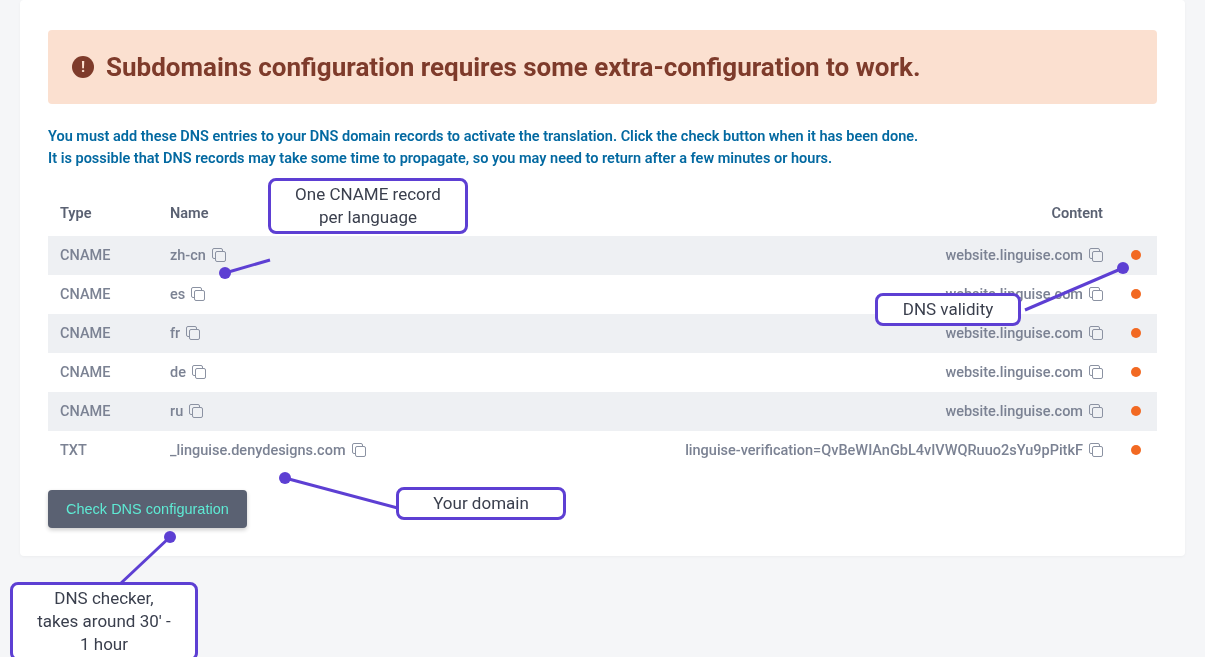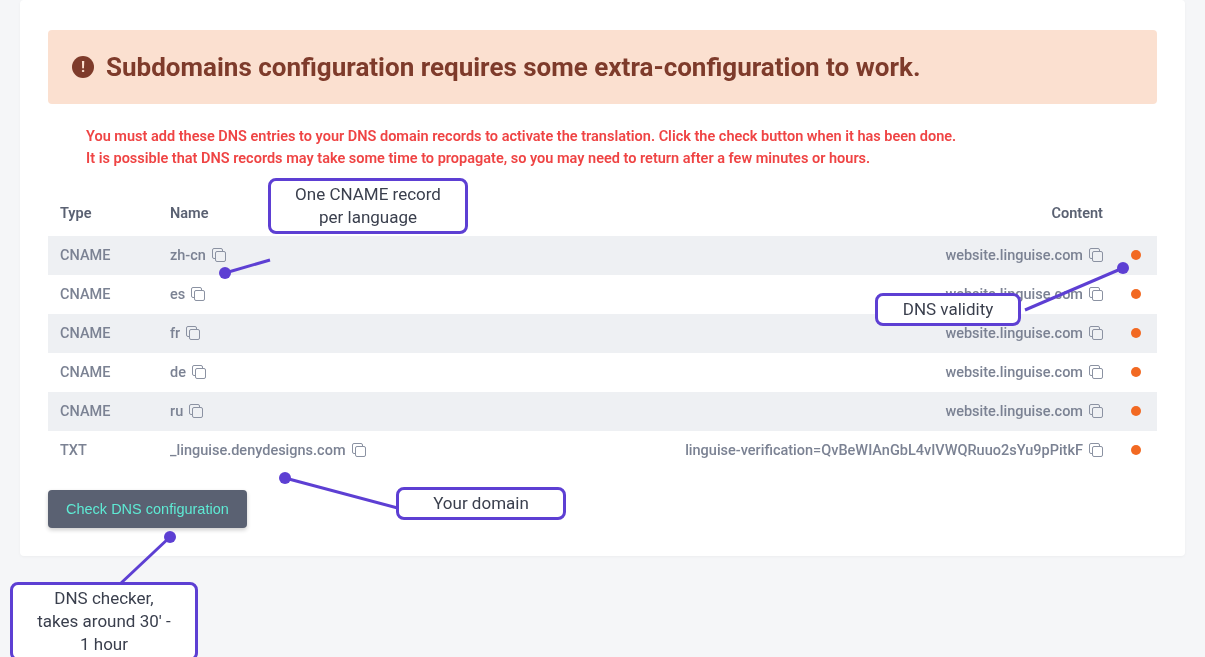--- a/index.html
+++ b/index.html
@@ -39,26 +39,25 @@
     font-weight: 700;
     font-size: 15px;
     flex-shrink: 0;
   }
   .alert-text {
     color: #7e3b2b;
     font-size: 26px;
     font-weight: 700;
   }
   .instructions {
-    color: #ef4444;
+    color: #0369a1;
     font-size: 14.5px;
     line-height: 1.55;
     font-weight: 600;
     margin-bottom: 20px;
-    margin-left: 38px;
   }
   table {
     width: 100%;
     border-collapse: collapse;
     font-size: 14.5px;
   }
   th {
     text-align: left;
     padding: 14px 10px 14px 12px;
     color: #5a6172;

